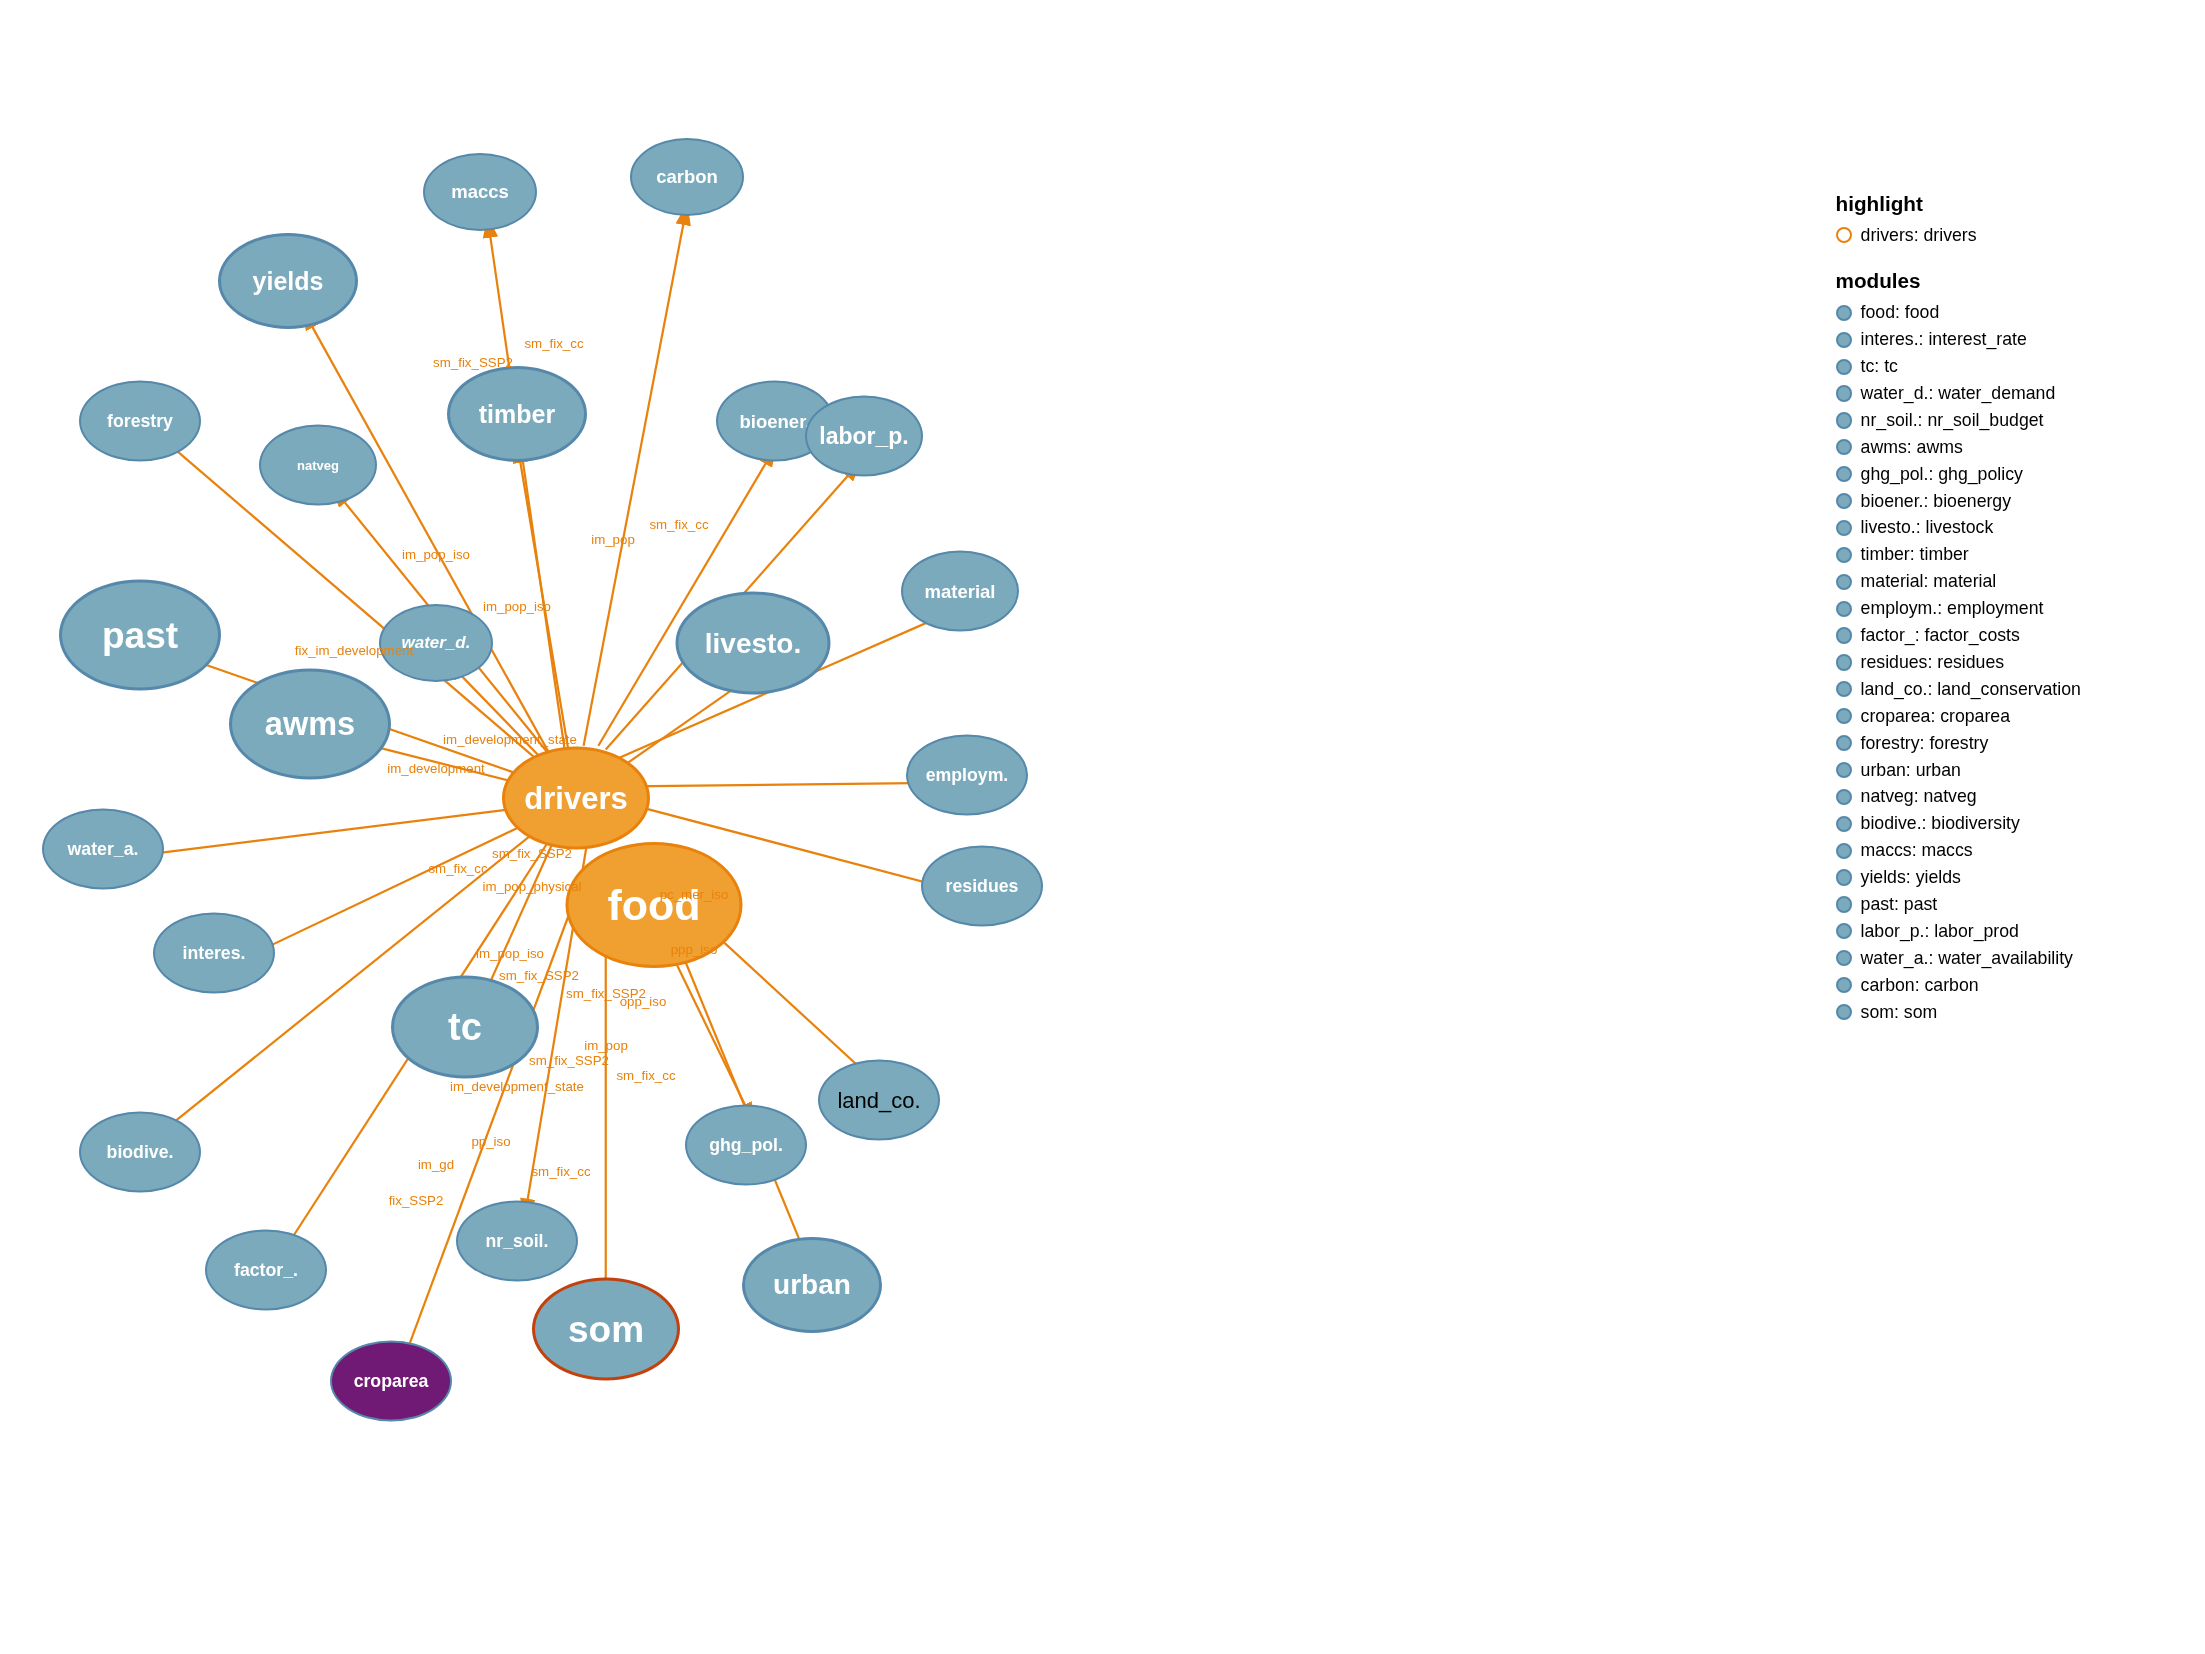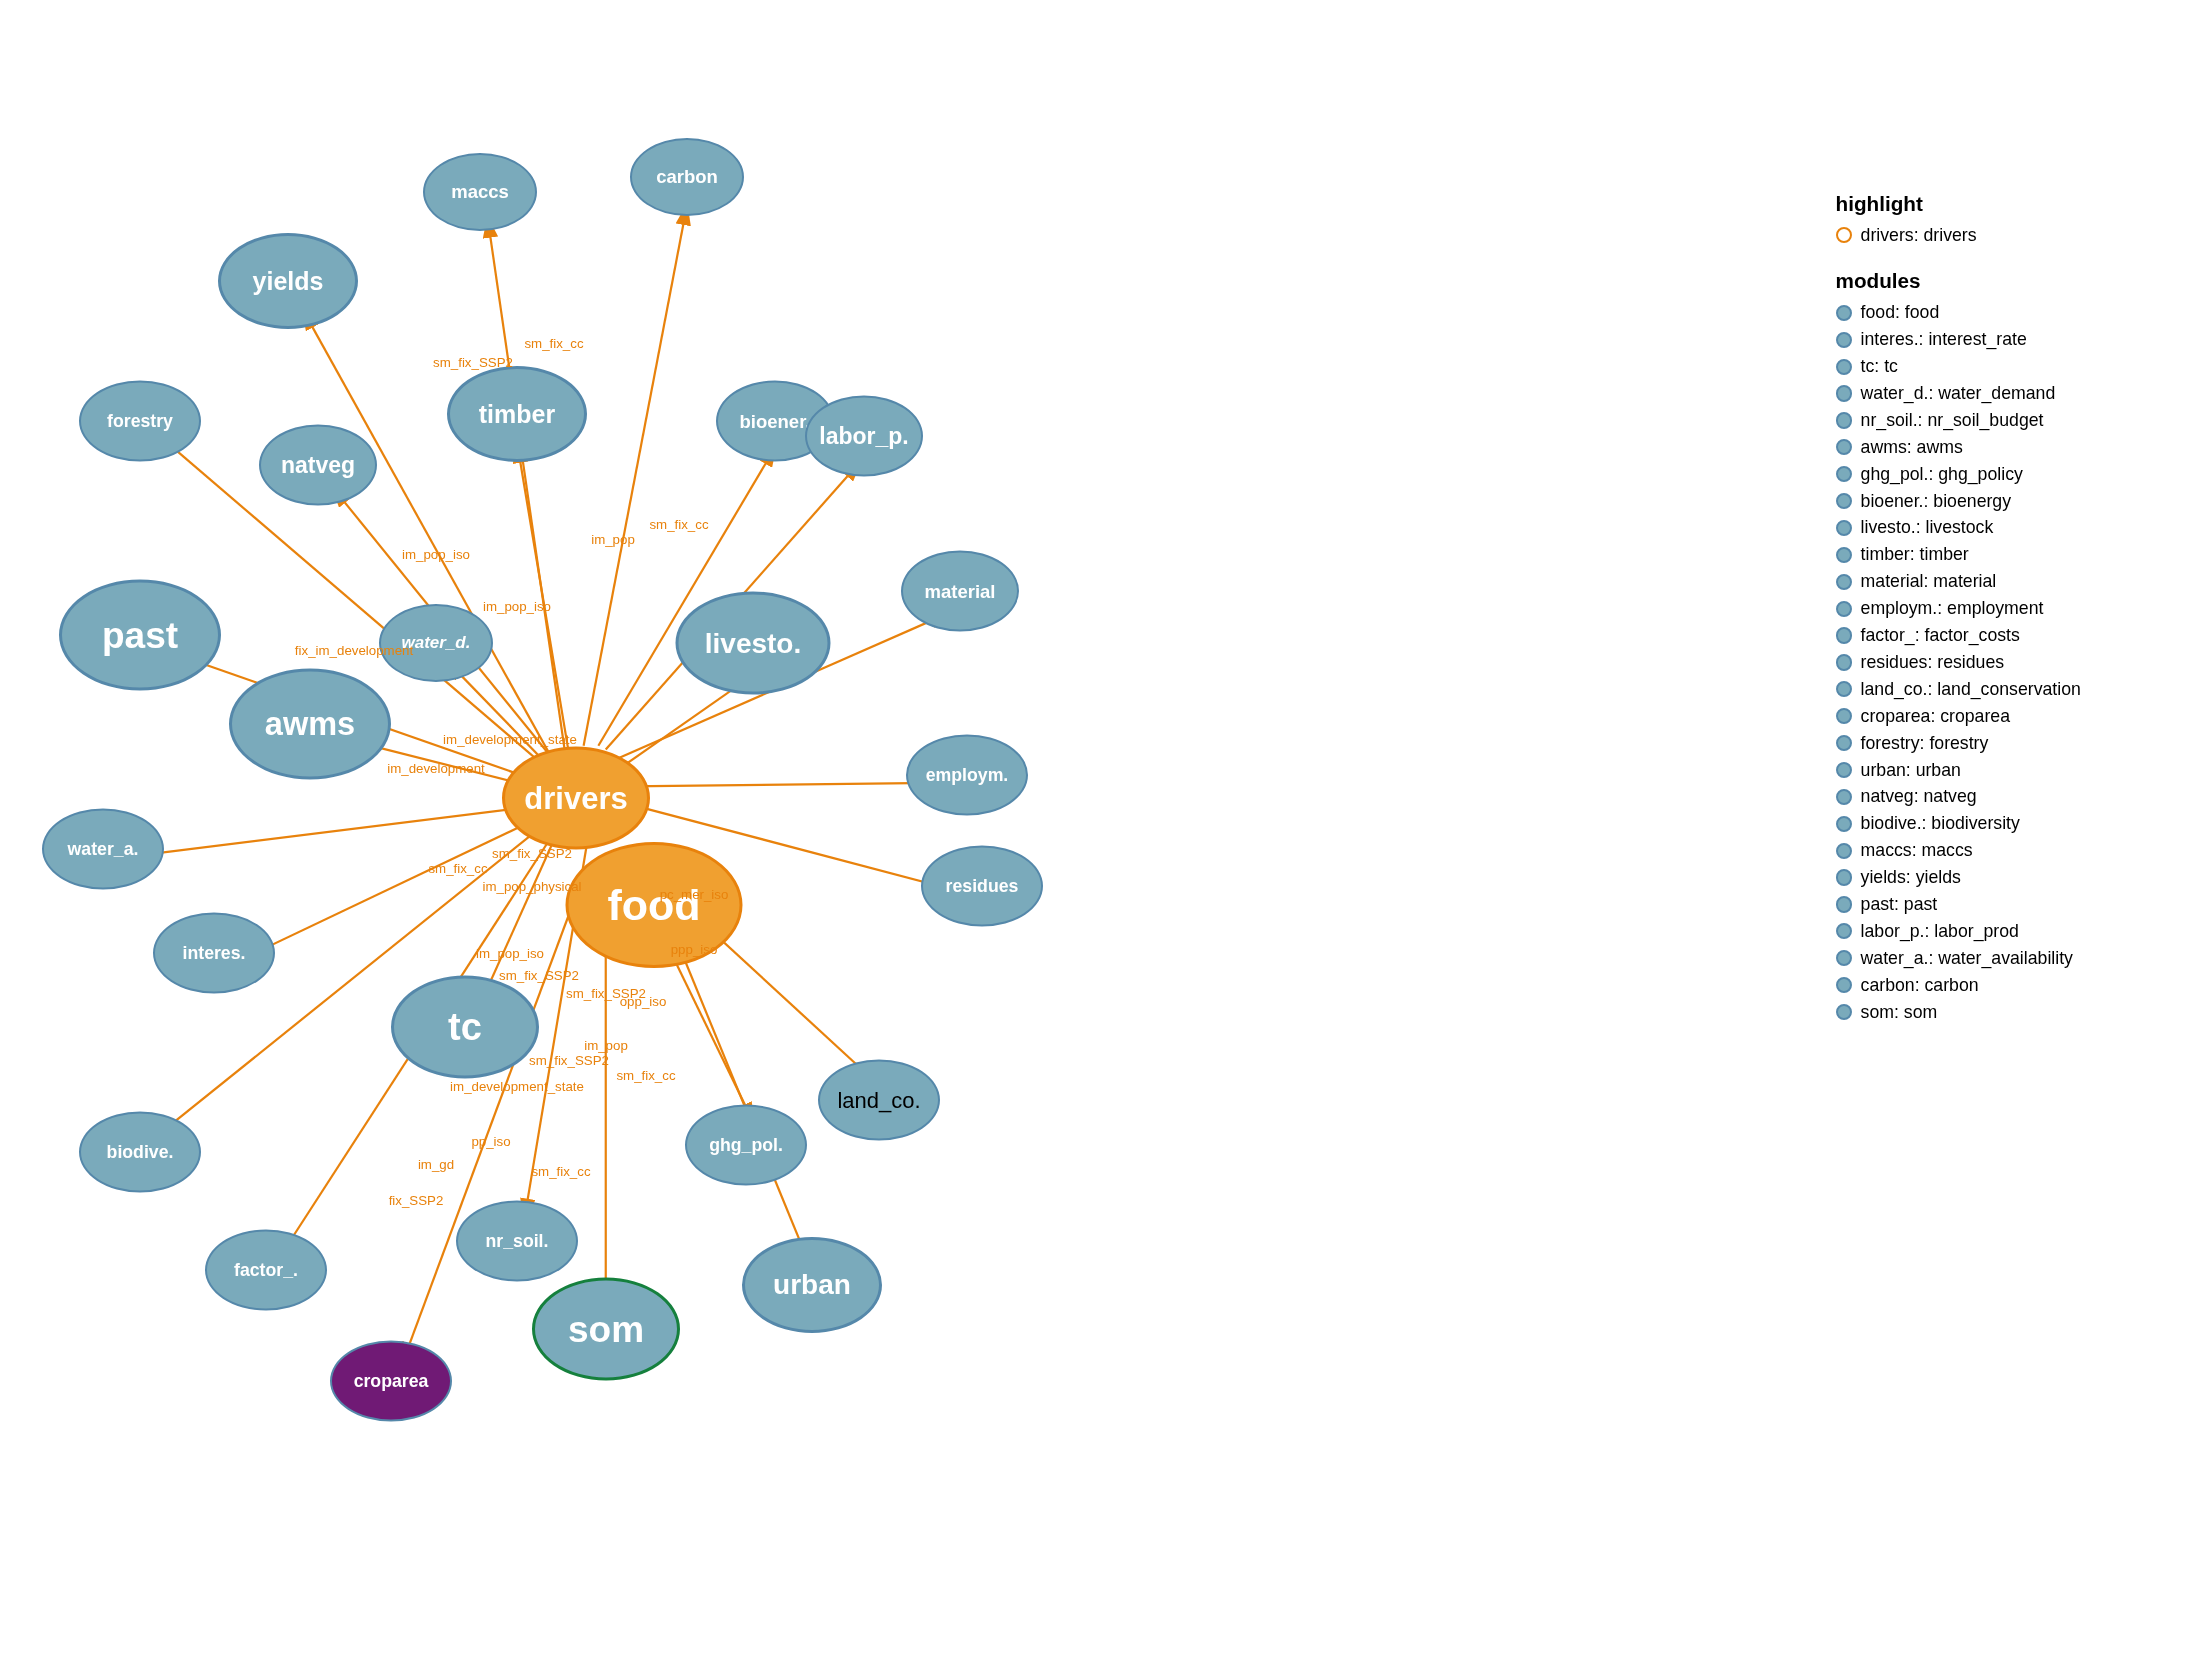--- a/index.html
+++ b/index.html
@@ -157,37 +157,37 @@
   </div>
 
   <div class="node" style="left:310px; top:724px; width:162px; height:111px; background:#7aaabb; border:3px solid #5588aa; color:#fff; font-size:32.5px; font-weight:bold;">
     <span>awms</span>
   </div>
 
   <div class="node" style="left:140px; top:635px; width:162px; height:111px; background:#7aaabb; border:3px solid #5588aa; color:#fff; font-size:37px; font-weight:bold;">
     <span>past</span>
   </div>
 
-  <div class="node" style="left:606px; top:1329px; width:148px; height:103px; background:#7aaabb; border:3px solid #15803d; color:#fff; font-size:37px; font-weight:bold;text-align:right;">
+  <div class="node" style="left:606px; top:1329px; width:148px; height:103px; background:#7aaabb; border:3px solid #c2410c; color:#fff; font-size:37px; font-weight:bold;text-align:right;">
     <span>som</span>
   </div>
 
   <div class="node" style="left:753px; top:643px; width:155px; height:103px; background:#7aaabb; border:3px solid #5588aa; color:#fff; font-size:28px; font-weight:bold;">
     <span>livesto.</span>
   </div>
 
   <div class="node" style="left:517px; top:414px; width:140px; height:96px; background:#7aaabb; border:3px solid #5588aa; color:#fff; font-size:25px; font-weight:bold;">
     <span>timber</span>
   </div>
 
   <div class="node" style="left:288px; top:281px; width:140px; height:96px; background:#7aaabb; border:3px solid #5588aa; color:#fff; font-size:25px; font-weight:bold;">
     <span>yields</span>
   </div>
 
-  <div class="node" style="left:318px; top:465px; width:118px; height:81px; background:#7aaabb; border:2.2px solid #5588aa; color:#fff; font-size:23px; font-weight:bold;">
+  <div class="node" style="left:318px; top:465px; width:118px; height:81px; background:#7aaabb; border:2.2px solid #5588aa; color:#fff; font-size:13px; font-weight:bold;">
     <span>natveg</span>
   </div>
 
   <div class="node" style="left:140px; top:421px; width:122px; height:81px; background:#7aaabb; border:2.2px solid #5588aa; color:#fff; font-size:17.7px; font-weight:bold;">
     <span>forestry</span>
   </div>
 
   <div class="node" style="left:480px; top:192px; width:114px; height:78px; background:#7aaabb; border:2.2px solid #5588aa; color:#fff; font-size:18.5px; font-weight:bold;">
     <span>maccs</span>
   </div>

